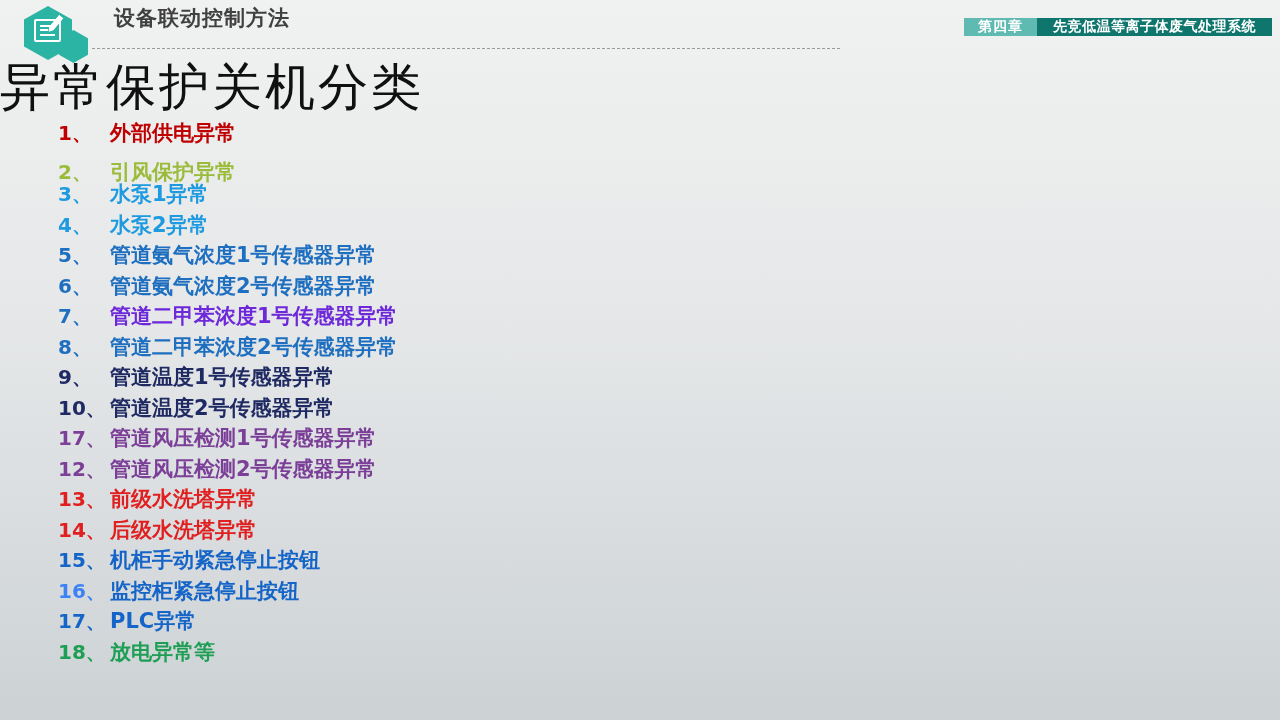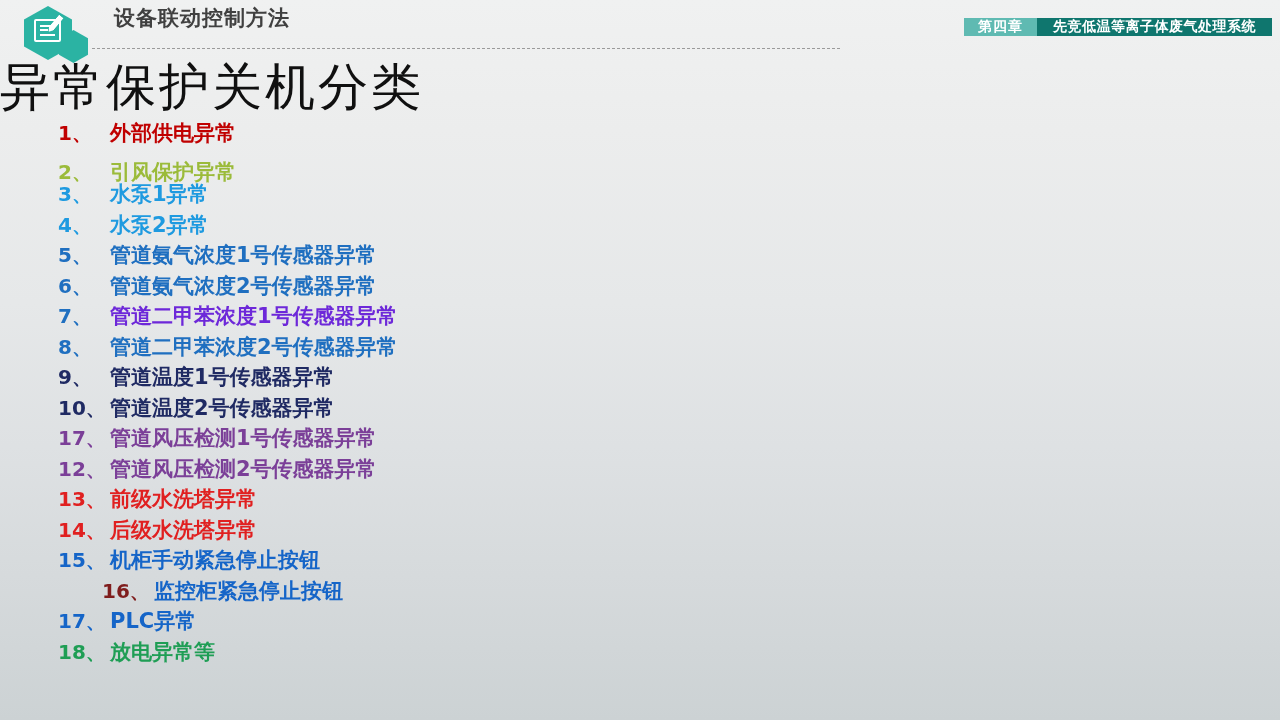--- a/index.html
+++ b/index.html
@@ -269,21 +269,21 @@
       </div>
       <div class="fault-row">
         <span class="fault-idx" style="color: rgb(224, 32, 32);">14、</span>
         <span class="fault-text" style="color: rgb(224, 32, 32);">后级水洗塔异常</span>
       </div>
       <div class="fault-row">
         <span class="fault-idx" style="color: rgb(21, 101, 200);">15、</span>
         <span class="fault-text" style="color: rgb(21, 101, 200);">机柜手动紧急停止按钮</span>
       </div>
       <div class="fault-row">
-        <span class="fault-idx" style="color: #7f1d1d; margin-left: 44px;">16、</span>
+        <span class="fault-idx" style="color: #3b82f6;">16、</span>
         <span class="fault-text" style="color: rgb(21, 101, 200);">监控柜紧急停止按钮</span>
       </div>
       <div class="fault-row">
         <span class="fault-idx" style="color: rgb(21, 101, 200);">17、</span>
         <span class="fault-text" style="color: rgb(21, 101, 200);">PLC异常</span>
       </div>
       <div class="fault-row">
         <span class="fault-idx" style="color: rgb(31, 158, 85);">18、</span>
         <span class="fault-text" style="color: rgb(31, 158, 85);">放电异常等</span>
       </div>

